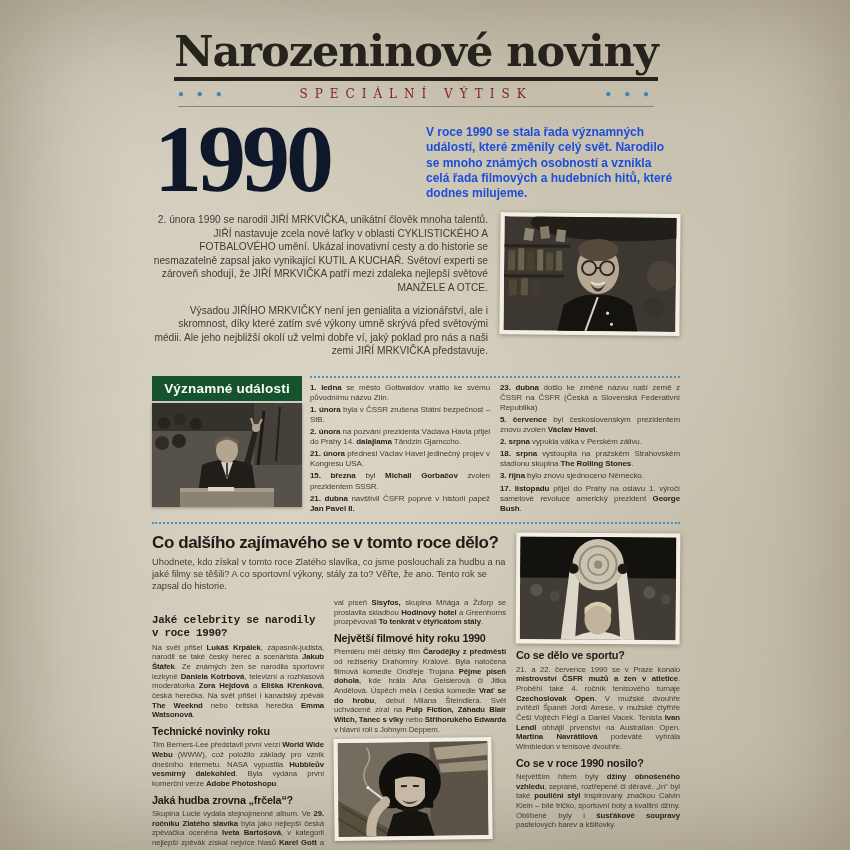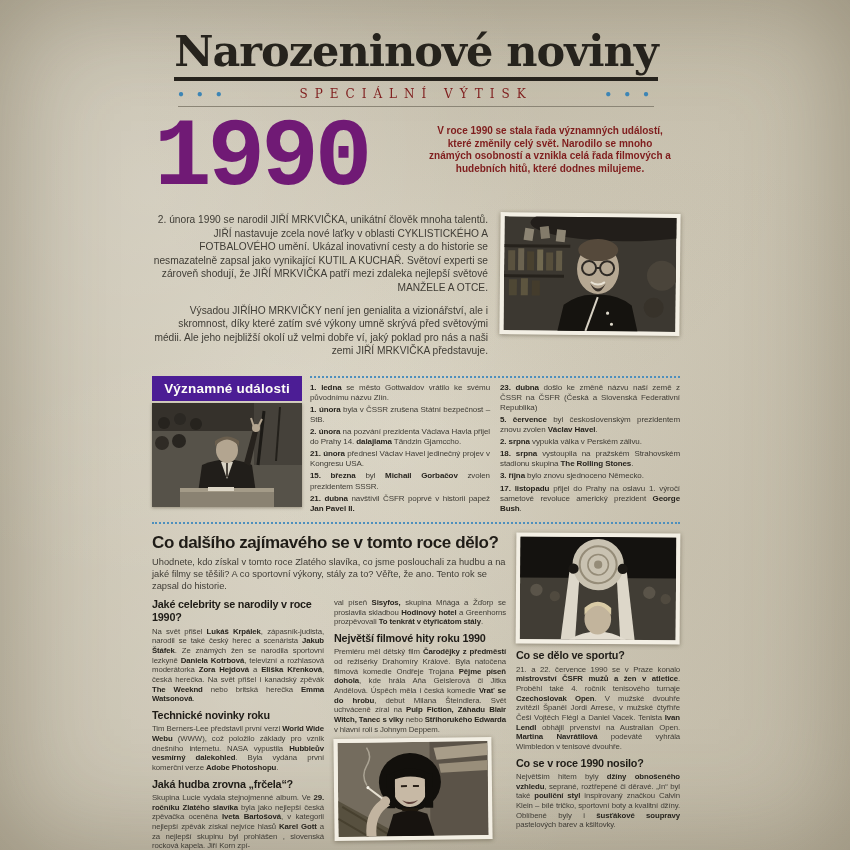--- a/index.html
+++ b/index.html
@@ -25,58 +25,58 @@
     letter-spacing:-1px;color:#26231d;border-bottom:4px solid #26231d;padding-bottom:3px;
   }
   .subrow{display:flex;justify-content:space-between;align-items:center;margin:6px 26px 0;}
   .subrow .dots{color:#3d85b5;font-size:10px;letter-spacing:5px;}
   .subrow .ed{font-family:"DejaVu Serif", serif;font-size:12px;letter-spacing:7px;color:#7f1d1d;}
   .thinrule{border-top:1px solid #8b8576;margin:5px 26px 0;}
 
   
   .year-row{display:flex;margin:8px 2px 0;}
   .big-year{
-    width:272px;font-family:Liberation Mono, monospace;font-weight:bold;
-    font-size:96px;line-height:.92;letter-spacing:-4px;color:#701a75;
-  }
-  .intro{width:248px;margin-top:10px;font-size:10px;font-weight:bold;line-height:1.28;color:#7f1d1d;text-align:center;}
+    width:272px;font-family:Liberation Serif, serif;font-weight:bold;
+    font-size:96px;line-height:.92;letter-spacing:-4px;color:#0f172a;
+  }
+  .intro{width:248px;margin-top:10px;font-size:12px;font-weight:bold;line-height:1.28;color:#1d4ed8;}
 
   
   .lead-row{display:flex;gap:12px;margin-top:10px;text-align:right;}
   .lead-text{flex:1;font-size:10.2px;line-height:1.33;}
   .lead-text p{margin:0 0 9px;}
   .photo{background:#f3efe4;padding:4px;box-shadow:0 1px 4px rgba(60,50,30,.45);}
   .photo svg{display:block;width:100%;height:auto;}
   .photo-chef{width:172px;align-self:flex-start;transform:rotate(.6deg);}
 
   
   .events-row{display:flex;gap:8px;margin-top:9px;}
   .ev-stack{width:150px;}
   .ev-label{
-    background:#4c1d95;color:#fdfdf8;font-weight:bold;font-size:13.5px;
+    background:#14532d;color:#fdfdf8;font-weight:bold;font-size:13.5px;
     text-align:center;padding:5px 4px;letter-spacing:.2px;
   }
   .ev-photo{margin-top:2px;box-shadow:0 1px 3px rgba(60,50,30,.4);}
   .ev-photo svg{display:block;width:100%;height:auto;}
   .ev-cols{flex:1;display:flex;gap:10px;border-top:2px dotted #4d8fbd;padding-top:5px;}
   .ev-col{flex:1;font-size:8px;line-height:1.26;letter-spacing:-.1px;}
   .ev-item{margin:0 0 2px;text-align:justify;}
   .ev-item b{color:#28251f;}
   .dotted-rule{border-top:2px dotted #4d8fbd;margin-top:6px;}
 
   
   .s2{display:flex;gap:10px;margin-top:9px;}
   .s2-left{flex:1;min-width:0;}
   .s2-title{margin:0;font-size:17px;font-weight:bold;letter-spacing:-.4px;color:#1f1c17;}
   .s2-sub{margin:3px 0 0;font-size:9.3px;line-height:1.3;}
   .s2-cols{display:flex;gap:10px;margin-top:6px;}
   .s2-col{flex:1;min-width:0;font-size:7.8px;line-height:1.24;letter-spacing:-.1px;}
   .s2-col p, .s2-right p{margin:0 0 4px;text-align:justify;}
   .s2-col h3, .s2-right h3{margin:5px 0 2px;font-size:10.8px;letter-spacing:-.2px;color:#1f1c17;}
-  .s2-col h3:first-child{margin-top:0;}
+  .s2-col h3:first-child{margin-top:16px;font-family:Liberation Mono, monospace;}
   .photo-pulp{width:150px;margin-top:4px;transform:rotate(-.7deg);}
   .s2-right{width:164px;font-size:7.8px;line-height:1.24;letter-spacing:-.1px;}
   .photo-trophy{margin-bottom:6px;transform:rotate(.4deg);}
   b{color:#28251f;}
 </style>
 </head>
 <body>
 
 <div class="vignette"></div>
 

